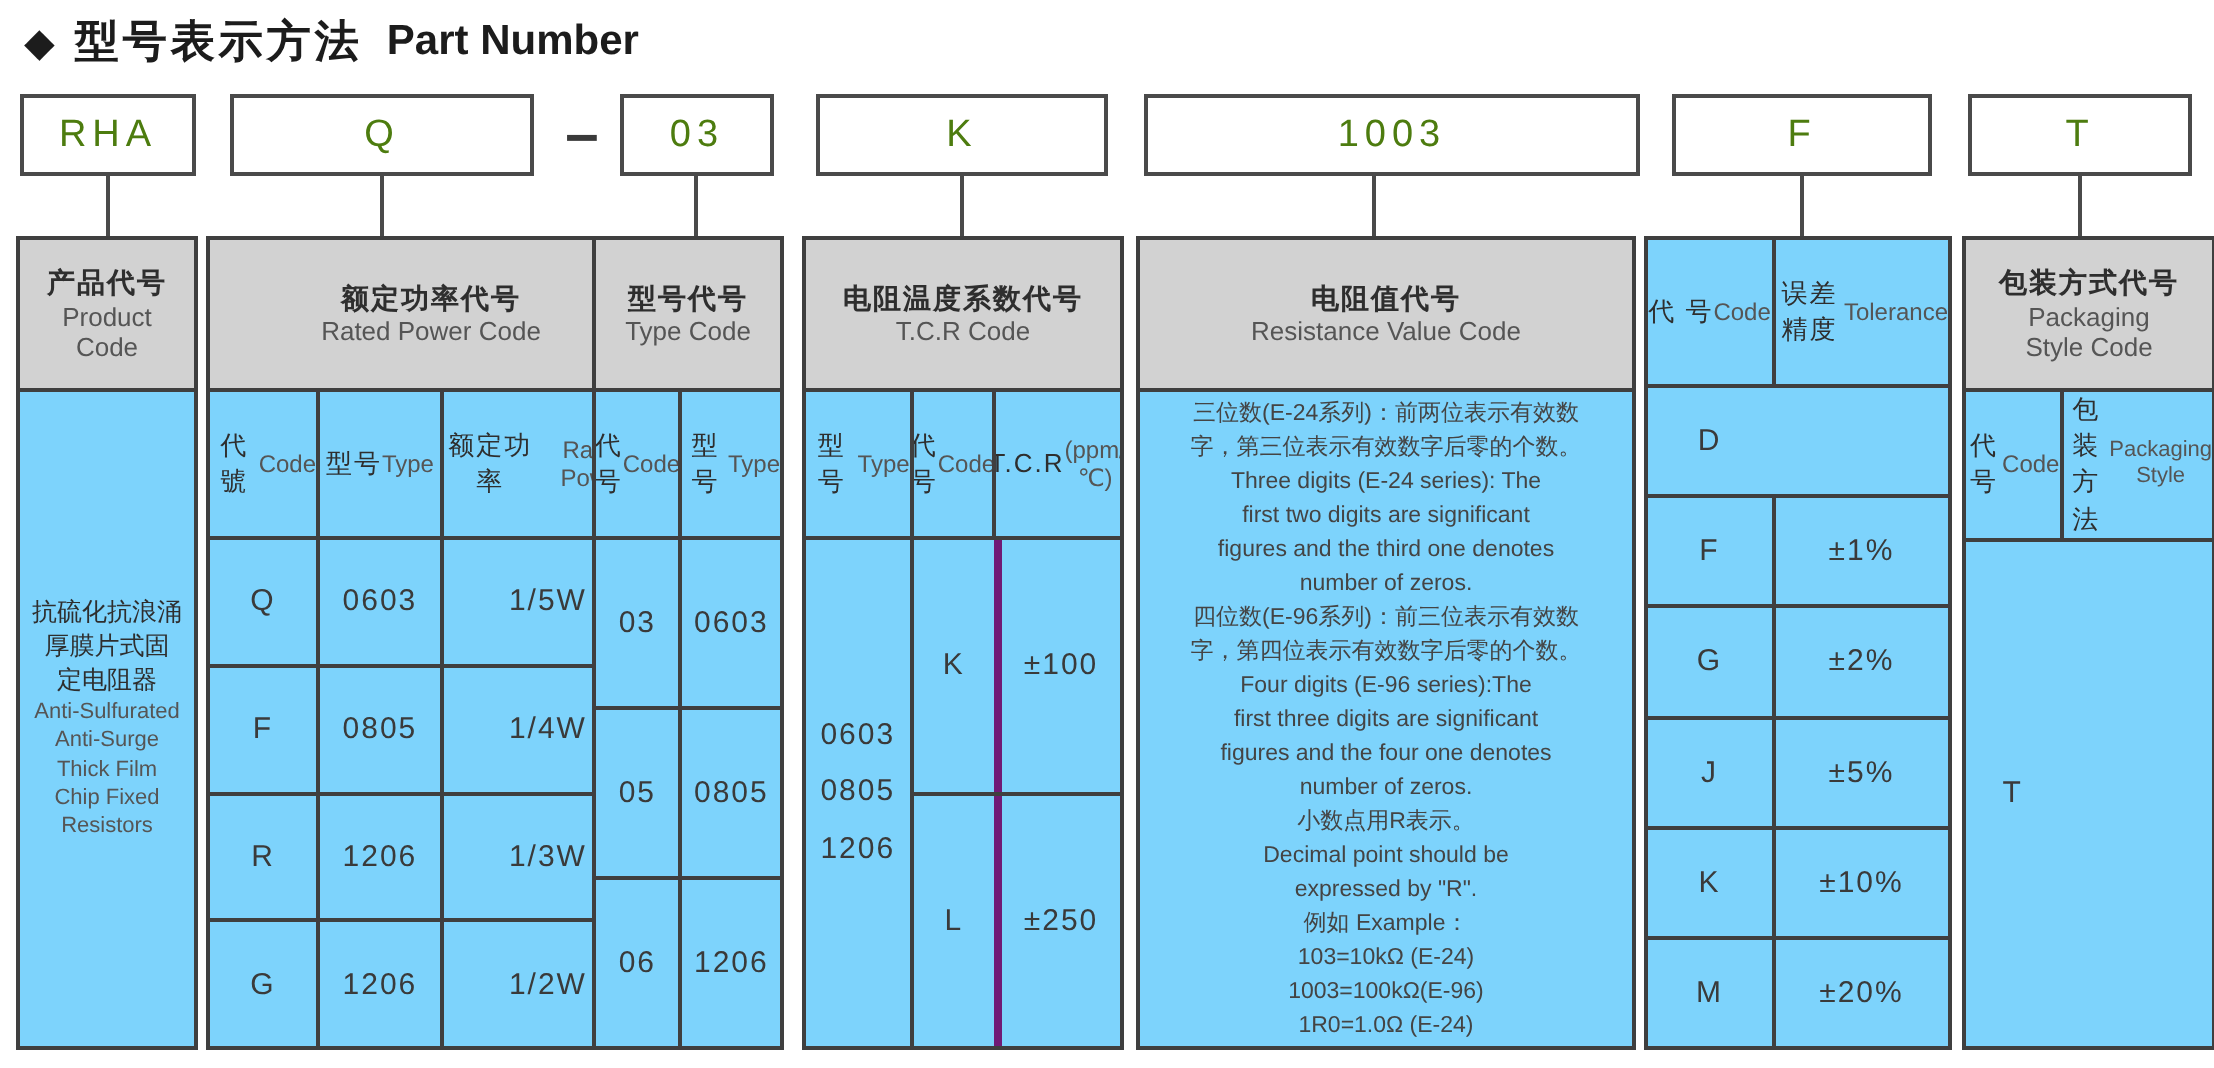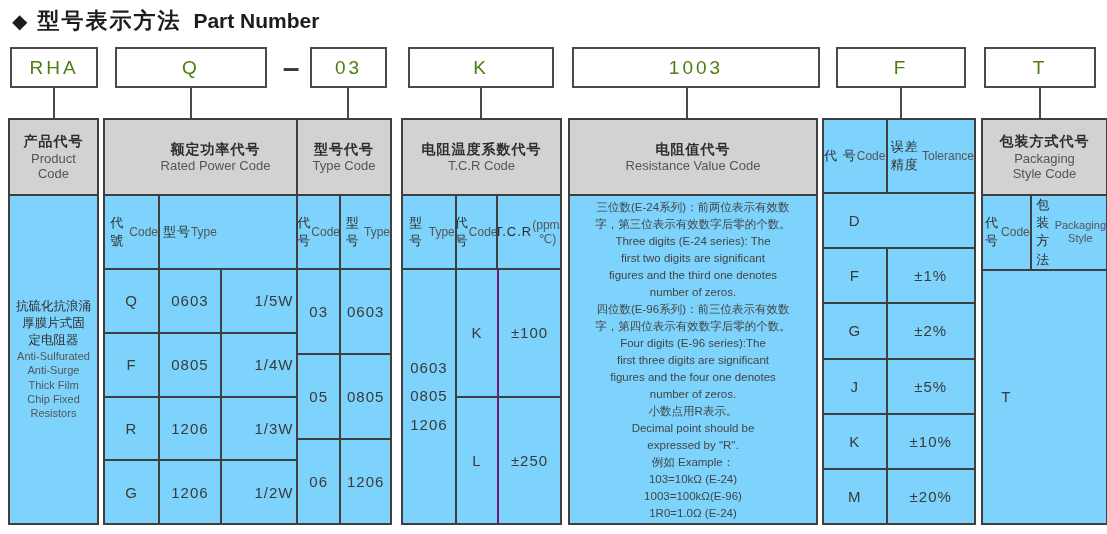--- a/index.html
+++ b/index.html
@@ -47,21 +47,21 @@
   .res-body { padding:3px 5px; font-size:11.5px; line-height:17px; color:#444;
               white-space:pre-line; display:block;text-align:center; }
 
   .tcr-type { flex:0 0 33%; display:flex; align-items:center; justify-content:center;
               font-size:15px; color:#3a3a3a; white-space:pre-line; line-height:1.9;
               text-align:center; letter-spacing:1px; }
   .tcr-rows { flex:1 1 auto; border-left:2px solid #3f3f3f; display:flex; flex-direction:column; }
   .tcr-row { flex:1; display:flex; }
   .tcr-row + .tcr-row { border-top:2px solid #3f3f3f; }
   .tcr-code { flex:0 0 39%; display:flex; align-items:center; justify-content:center; }
-  .tcr-val { flex:1; border-left:2px solid #701a75; display:flex; align-items:center; justify-content:center; }
+  .tcr-val { flex:1; border-left:4px solid #701a75; display:flex; align-items:center; justify-content:center; }
 
   .pack-zh { font-size:13px; color:#2e2e2e; white-space:pre-line; line-height:1.5; }
   .pack-en { font-size:13px; color:#555; white-space:pre-line; line-height:1.35; }
 </style>
 </head>
 <body>
 
 <div class="page">
 
   <div class="title">
@@ -111,20 +111,24 @@
       <div class="h-en">Rated Power Code</div>
     </div>
     <div class="trow sub">
       <div class="cell" style="flex:0 0 24%">
         <span class="sub-zh">代 號</span>
         <span class="sub-en">Code</span>
       </div>
       <div class="cell" style="flex:0 0 28%">
         <span class="sub-zh">型号</span>
         <span class="sub-en">Type</span>
+      </div>
+      <div class="cell" style="flex:1">
+        <span class="sub-zh">额定功率</span>
+        <span class="sub-en">Rated Power</span>
       </div>
     </div>
     <div class="trow drow">
       <div class="cell val" style="flex:0 0 24%">Q</div>
       <div class="cell val" style="flex:0 0 28%">0603</div>
       <div class="cell val" style="flex:1">1/5W</div>
     </div>
     <div class="trow drow">
       <div class="cell val" style="flex:0 0 24%">F</div>
       <div class="cell val" style="flex:0 0 28%">0805</div>

